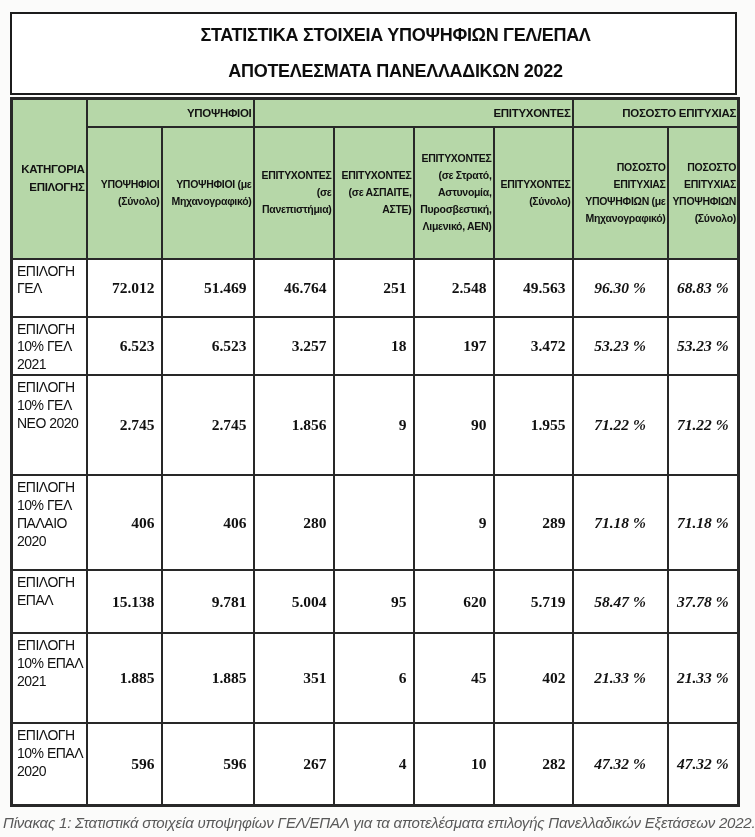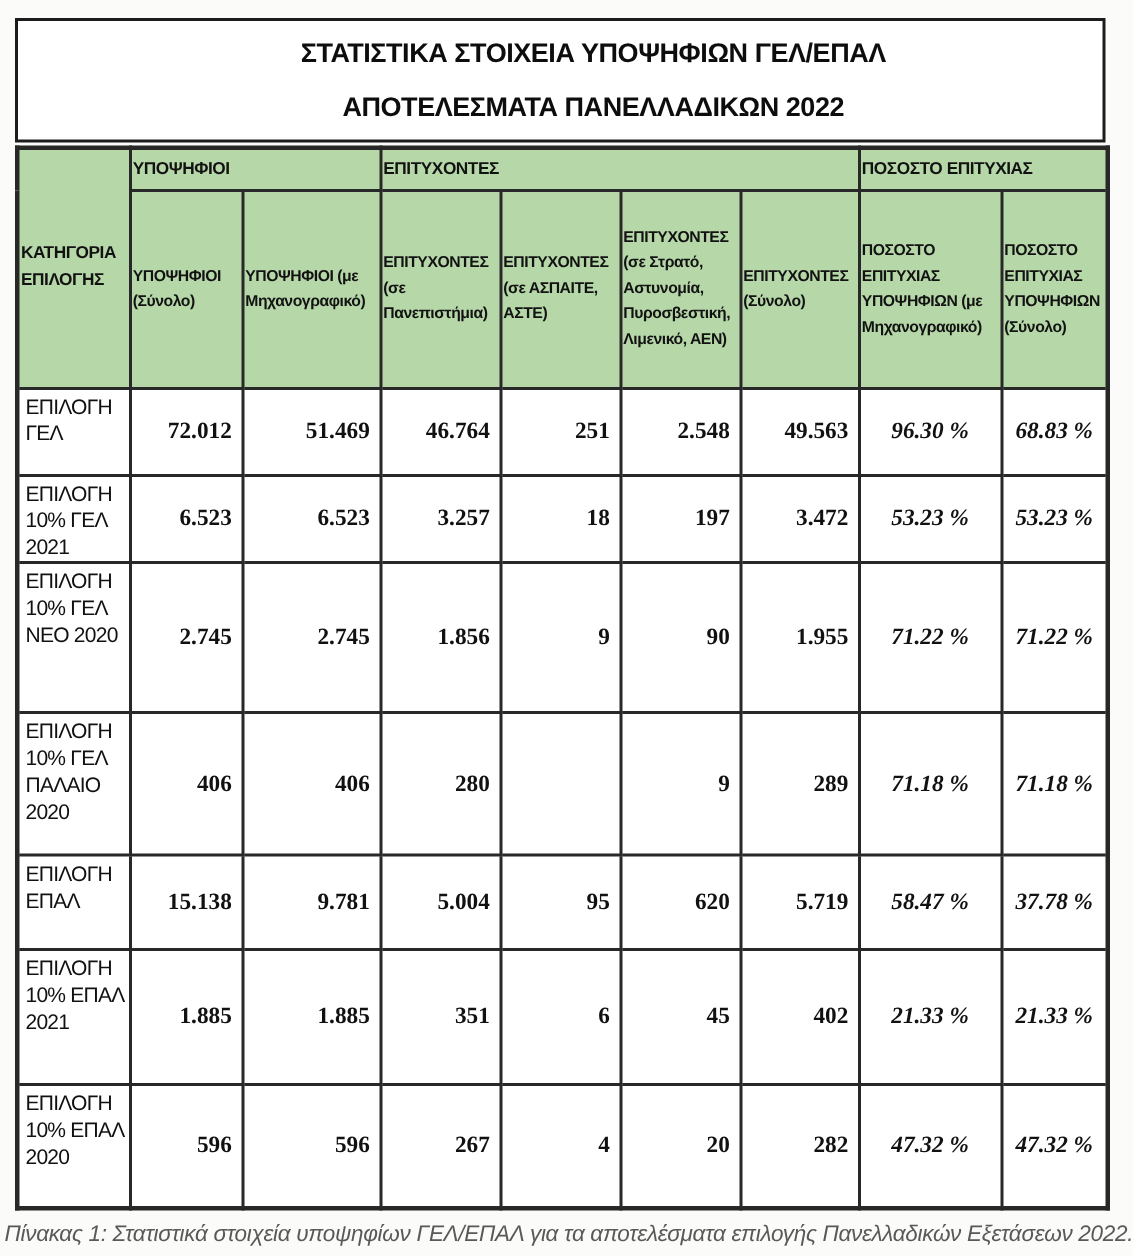--- a/index.html
+++ b/index.html
@@ -35,21 +35,21 @@
     width: 727px;
     margin-top: 2px;
     border: 3px solid #282828;
     background: #fff;
   }
   th, td { border: 2px solid #282828; }
 
   thead th {
     background: #b6d7a8;
     font-weight: bold;
-    text-align: left;
+    text-align: right;
     vertical-align: middle;
     padding: 2px 1px;
     color: #121212;
     letter-spacing: -0.3px;
   }
   th.corner   { font-size: 11.5px; line-height: 1.55; }
   tr.group-row th { font-size: 11.5px; height: 28px; }
   tr.sub-row th   { font-size: 10.5px; line-height: 1.62; height: 132px; }
 
   tbody td { background: #ffffff; }
@@ -188,21 +188,21 @@
         <td class="num">402</td>
         <td class="pct">21.33 %</td>
         <td class="pct">21.33 %</td>
       </tr>
       <tr style="height:82px">
         <td class="label">ΕΠΙΛΟΓΗ 10% ΕΠΑΛ 2020</td>
         <td class="num">596</td>
         <td class="num">596</td>
         <td class="num">267</td>
         <td class="num">4</td>
-        <td class="num">20</td>
+        <td class="num">10</td>
         <td class="num">282</td>
         <td class="pct">47.32 %</td>
         <td class="pct">47.32 %</td>
       </tr>
     </tbody>
   </table>
 
   <div class="caption">Πίνακας 1: Στατιστικά στοιχεία υποψηφίων ΓΕΛ/ΕΠΑΛ για τα αποτελέσματα επιλογής Πανελλαδικών Εξετάσεων 2022.</div>
 
 </div>

